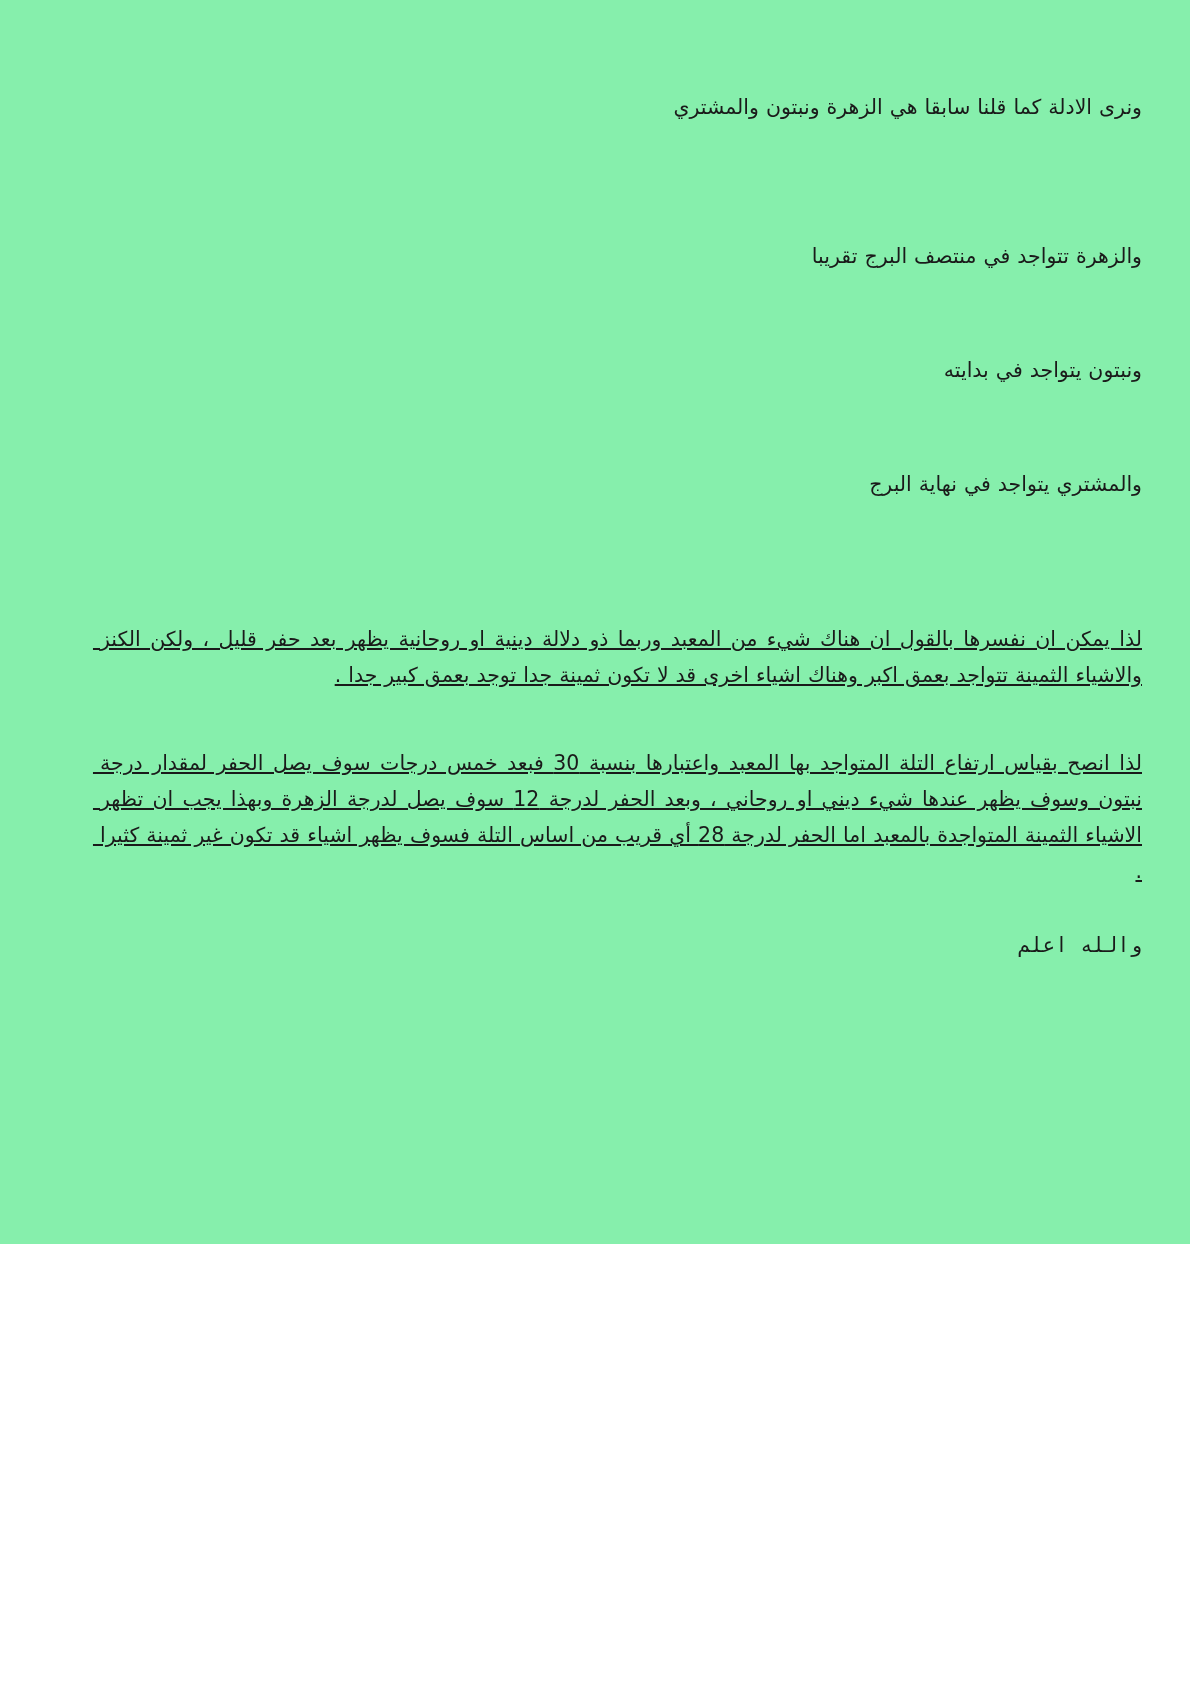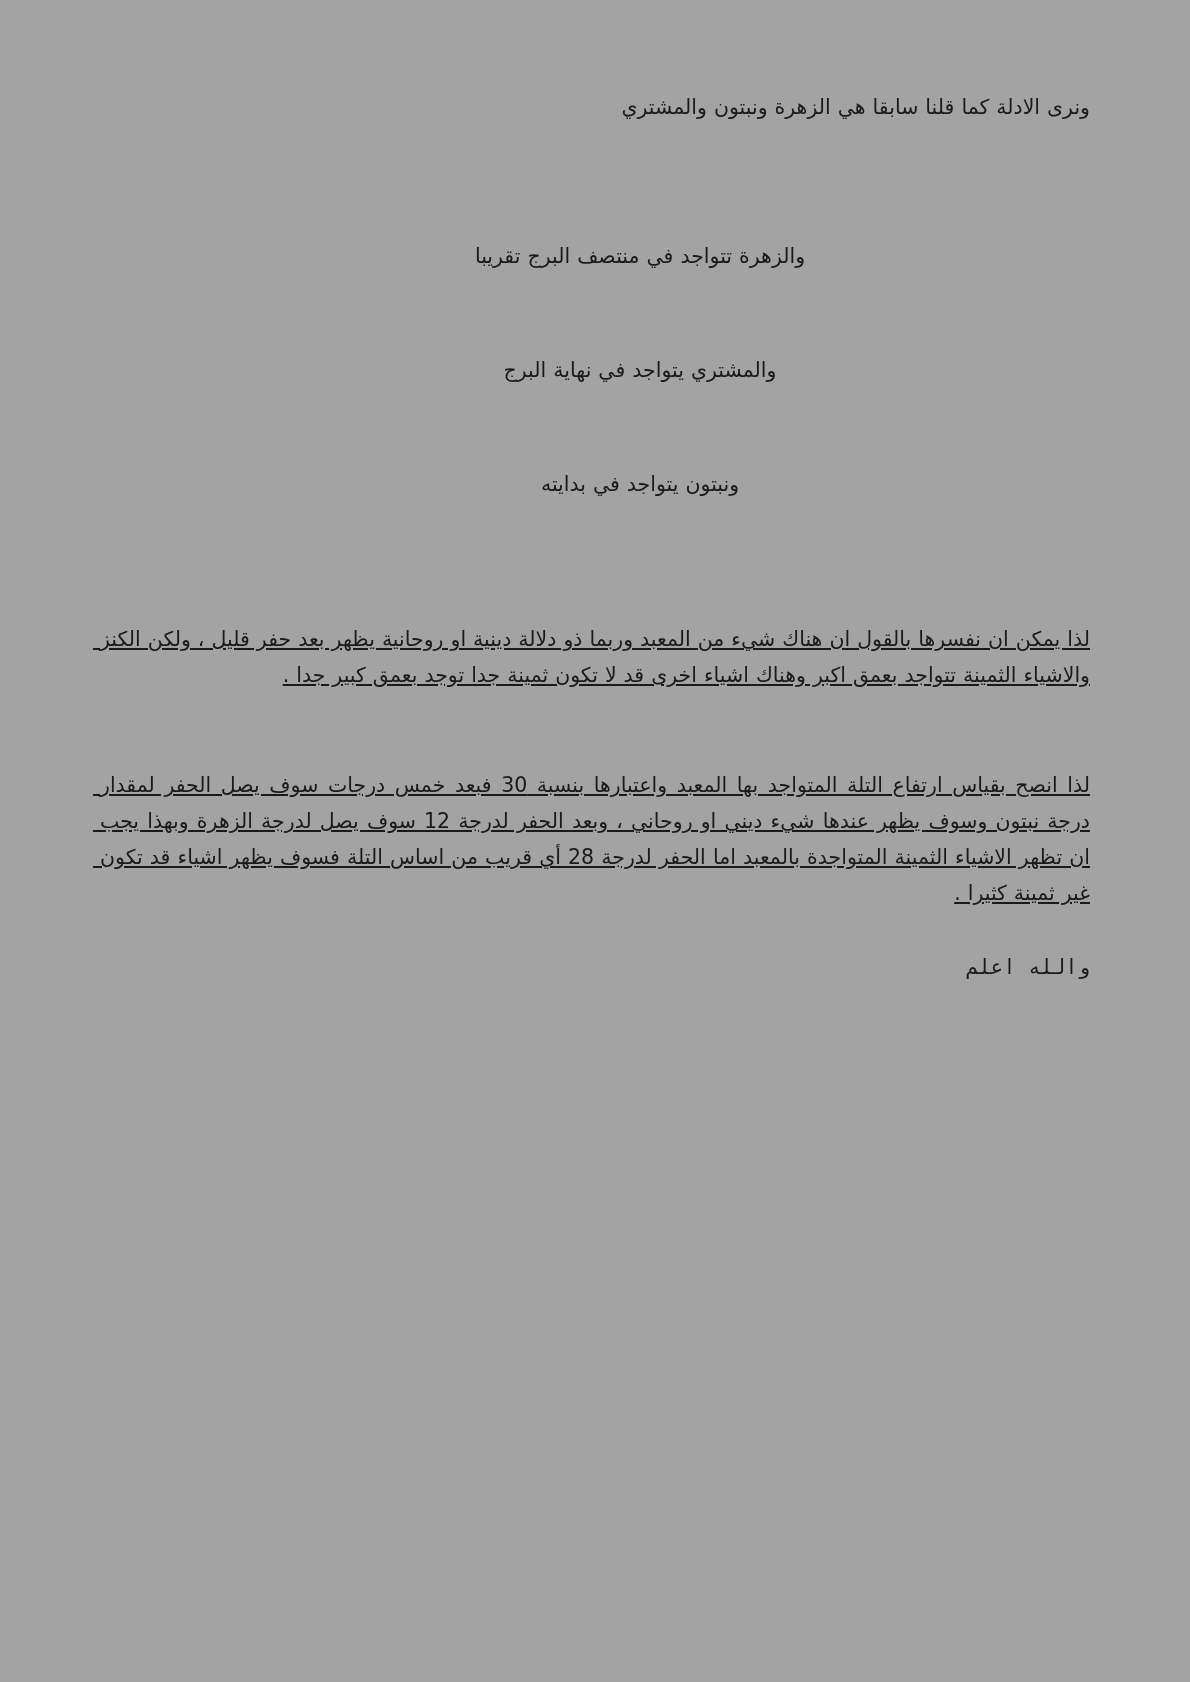--- a/index.html
+++ b/index.html
@@ -15,36 +15,36 @@
     overflow: hidden;
     font-family: "DejaVu Sans", "Liberation Sans", sans-serif;
     color: #000000;
   }
 
   .page {
     position: absolute;
     top: 0;
     left: 0;
     width: 1190px;
-    height: 1682px;
-    background: #a3a3a3;
+    height: 1244px;
+    background: #86efac;
     box-sizing: border-box;
-    padding: 90px 100px 0 100px;
+    padding: 90px 48px 0 100px;
   }
 
   .doc-body {
     direction: rtl;
     text-align: right;
     unicode-bidi: isolate;
   }
 
   
   .para {
     direction: rtl;
-    text-align: center;
+    text-align: right;
     unicode-bidi: isolate;
     font-size: 20.5px;
     line-height: 35px;
     color: #1a1a1a;
     margin: 0;
     white-space: pre-wrap;
     word-spacing: 0.5px;
   }
 
   
@@ -69,21 +69,21 @@
   .p-just {
     margin: 42px 0 0 0;
     text-align: justify;
     text-align-last: right;
     text-justify: inter-word;
     line-height: 36px;
     text-decoration: underline;
   }
 
   .p-just-2 {
-    margin: 74px 0 0 0;
+    margin: 52px 0 0 0;
   }
 
   
   .p-closing {
     margin: 40px 0 0 0;
     padding-left: 130px;
     text-align: right;
     font-family: Liberation Mono, monospace;
   }
 
@@ -94,22 +94,22 @@
 </head>
 <body>
 
 <div class="page">
   <div class="doc-body">
 
     <p class="para p-intro">ونرى الادلة كما قلنا سابقا هي الزهرة ونبتون والمشتري</p>
 
     <div class="para p-list">
       <span class="line">والزهرة تتواجد في منتصف البرج تقريبا</span>
+      <span class="line">ونبتون يتواجد في بدايته</span>
       <span class="line">والمشتري يتواجد في نهاية البرج</span>
-      <span class="line">ونبتون يتواجد في بدايته</span>
     </div>
 
     <p class="para p-just">لذا يمكن ان نفسرها بالقول ان هناك شيء من المعبد وربما ذو دلالة دينية او روحانية يظهر بعد حفر قليل ، ولكن الكنز والاشياء الثمينة تتواجد بعمق اكبر وهناك اشياء اخرى قد لا تكون ثمينة جدا توجد بعمق كبير جدا .</p>
 
     <p class="para p-just p-just-2">لذا انصح بقياس ارتفاع التلة المتواجد بها المعبد واعتبارها بنسبة 30 فبعد خمس درجات سوف يصل الحفر لمقدار درجة نبتون وسوف يظهر عندها شيء ديني او روحاني ، وبعد الحفر لدرجة 12 سوف يصل لدرجة الزهرة وبهذا يجب ان تظهر الاشياء الثمينة المتواجدة بالمعبد اما الحفر لدرجة 28 أي قريب من اساس التلة فسوف يظهر اشياء قد تكون غير ثمينة كثيرا .</p>
 
     <p class="para p-closing">والله اعلم</p>
 
     <div class="spacer-bottom"></div>
   </div>

